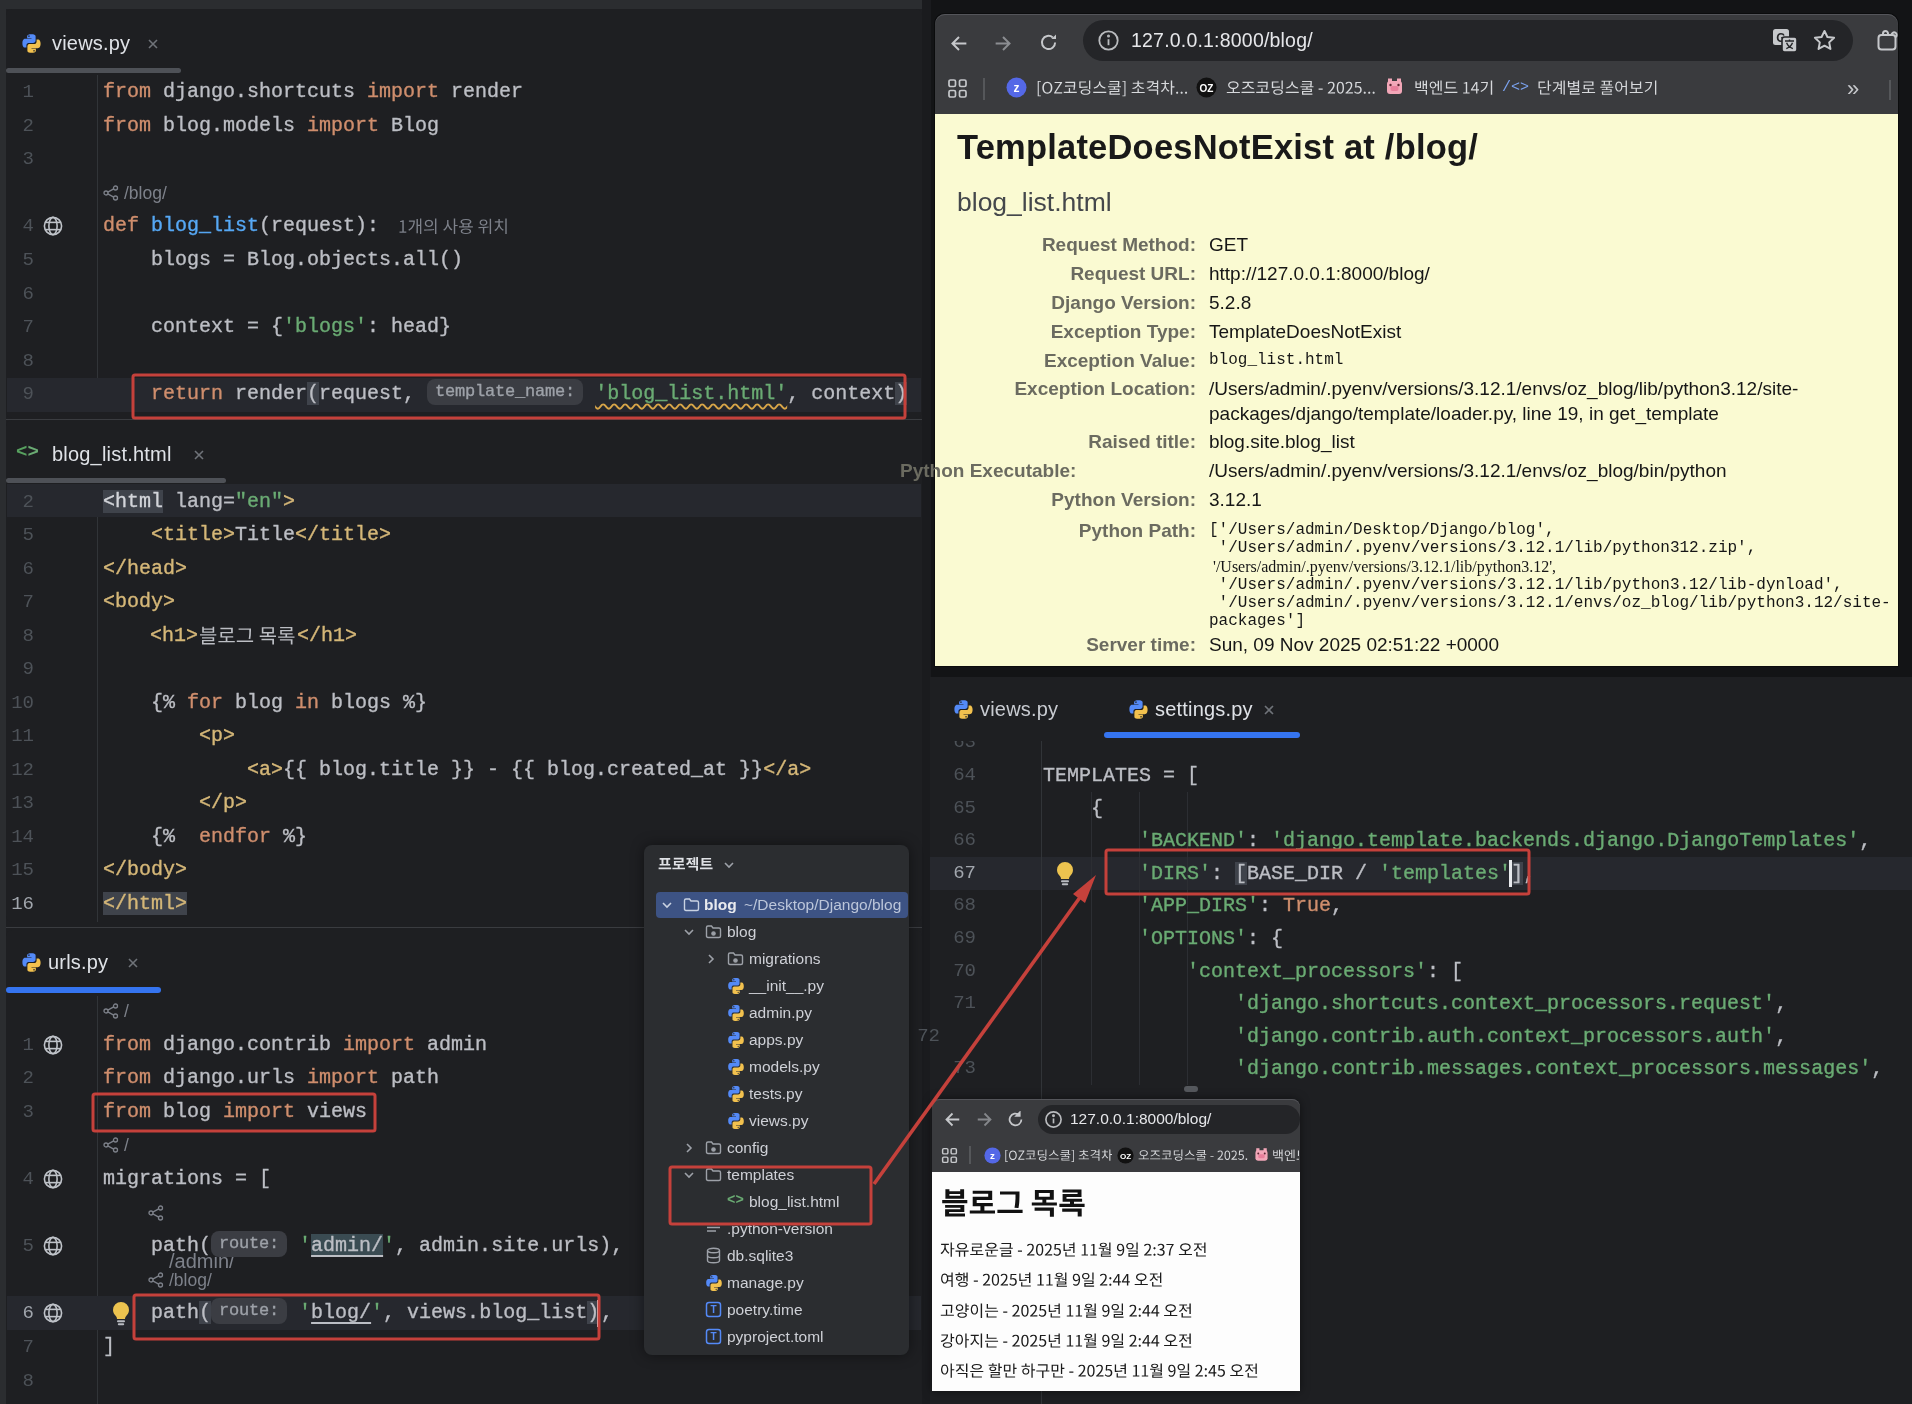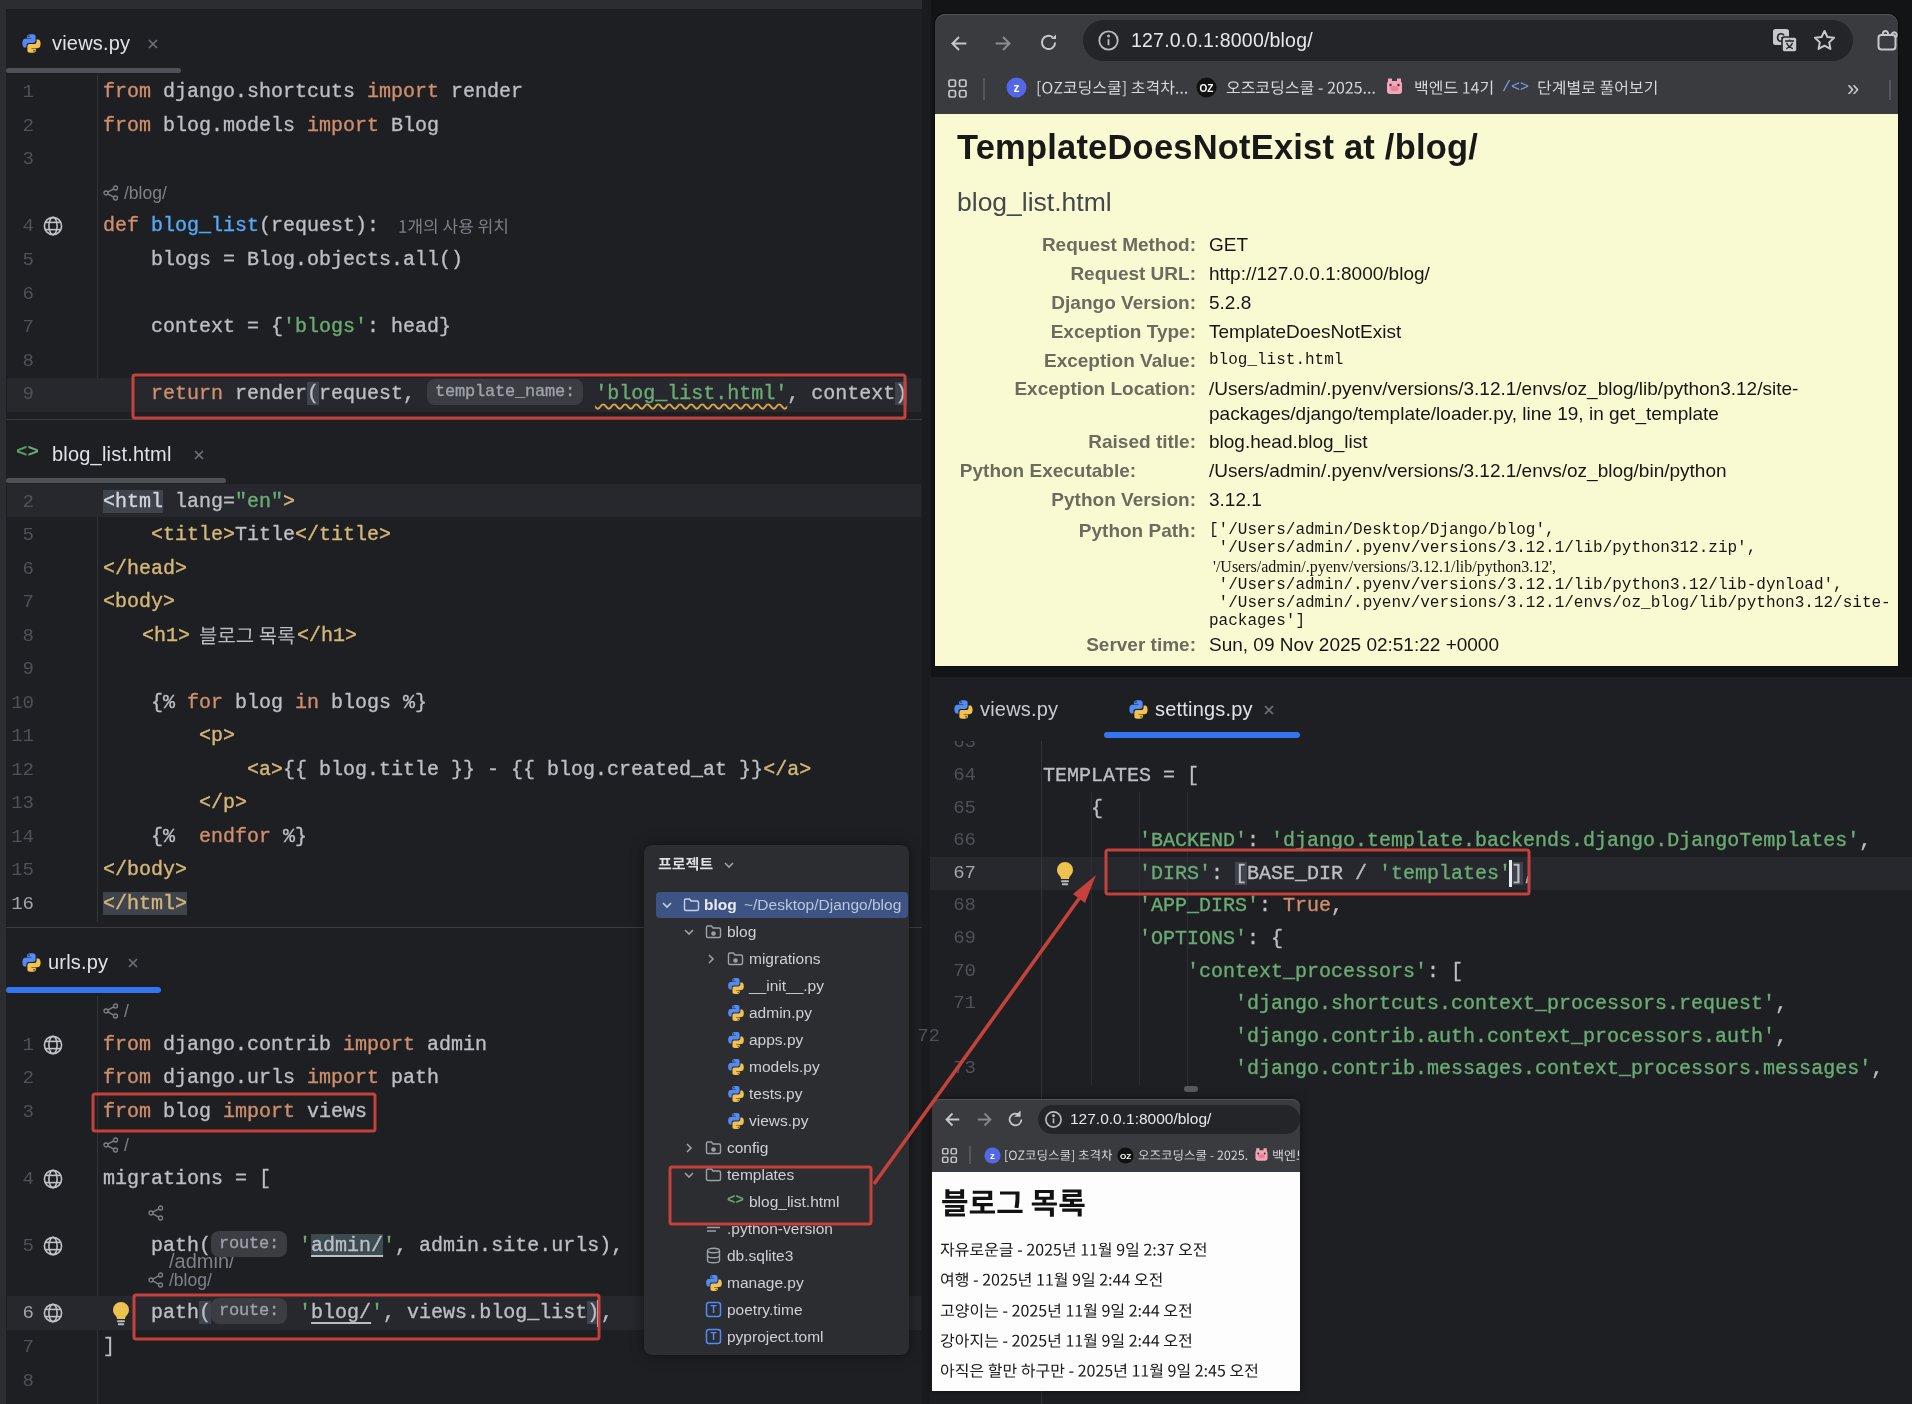--- a/index.html
+++ b/index.html
@@ -81,21 +81,21 @@
 <div class="lnum" style="left:-26px;top:719.0px;width:60px;color:#4d5258">11</div>
 <div class="lnum" style="left:-26px;top:752.5px;width:60px;color:#4d5258">12</div>
 <div class="lnum" style="left:-26px;top:786.0px;width:60px;color:#4d5258">13</div>
 <div class="lnum" style="left:-26px;top:819.5px;width:60px;color:#4d5258">14</div>
 <div class="lnum" style="left:-26px;top:853.0px;width:60px;color:#4d5258">15</div>
 <div class="lnum" style="left:-26px;top:886.5px;width:60px;color:#a1a6ad">16</div>
 <div class="code" style="left:103px;top:484.5px"><span style="background:#3f434b;color:#d3d5da">&lt;html</span><span style="color:#bcbec4"> lang=</span><span style="color:#6aab73">"en"</span><span style="color:#d5b778">&gt;</span></div>
 <div class="code" style="left:103px;top:518.0px"><span style="color:#bcbec4">    </span><span style="color:#d5b778">&lt;title&gt;</span><span style="color:#bcbec4">Title</span><span style="color:#d5b778">&lt;/title&gt;</span></div>
 <div class="code" style="left:103px;top:551.5px"><span style="color:#d5b778">&lt;/head&gt;</span></div>
 <div class="code" style="left:103px;top:585.0px"><span style="color:#d5b778">&lt;body&gt;</span></div>
-<div class="code" style="left:94px;top:618.5px"><span style="color:#bcbec4">    </span><span style="color:#d5b778">&lt;h1&gt;</span></div>
+<div class="code" style="left:102px;top:618.5px"><span style="color:#bcbec4">    </span><span style="color:#d5b778">&lt;h1&gt;</span></div>
 <svg style="position:absolute;left:199.0px;top:621.0px" width="96.5" height="30.0" viewBox="0 -22.0 96.5 30.0">
     <path d="M3.2 -16.2H4.8V-14.5H13.6V-16.2H15.2V-10.2H3.2ZM4.8 -13.3V-11.5H13.6V-13.3ZM1.0 -8.7H17.3V-7.4H1.0ZM3.0 -5.8H15.2V-1.7H4.6V0.5H3.0V-2.9H13.6V-4.5H3.0ZM3.0 0.1H15.8V1.4H3.0Z M19.4 -2.1H35.8V-0.7H19.4ZM26.7 -5.9H28.4V-1.5H26.7ZM21.4 -15.2H33.8V-9.7H23.1V-6.1H21.4V-11.0H32.1V-13.8H21.4ZM21.4 -6.8H34.2V-5.4H21.4Z M39.6 -14.6H51.2V-13.3H39.6ZM37.8 -2.5H54.1V-1.1H37.8ZM50.3 -14.6H52.0V-12.8Q52.0 -11.7 51.9 -10.4Q51.9 -9.1 51.8 -7.5Q51.6 -6.0 51.3 -4.0L49.6 -4.2Q50.0 -6.0 50.1 -7.6Q50.3 -9.1 50.3 -10.4Q50.3 -11.7 50.3 -12.8Z M62.8 -15.8H74.9V-9.6H62.8ZM73.3 -14.5H64.4V-11.0H73.3ZM60.7 -7.4H77.0V-6.0H60.7ZM68.0 -10.0H69.7V-6.9H68.0ZM62.5 -4.2H75.0V1.6H73.3V-2.8H62.5Z M79.1 -6.6H95.5V-5.2H79.1ZM81.1 -16.1H93.4V-11.7H82.8V-9.3H81.2V-12.9H91.7V-14.8H81.1ZM81.2 -9.8H93.7V-8.5H81.2ZM86.4 -9.1H88.1V-5.9H86.4ZM80.9 -3.8H93.5V1.4H91.8V-2.5H80.9Z" fill="#bcbec4"></path>
   </svg>
 <div class="code" style="left:297px;top:618.5px"><span style="color:#d5b778">&lt;/h1&gt;</span></div>
 <div class="code" style="left:103px;top:685.5px"><span style="color:#bcbec4">    {% </span><span style="color:#cf8e6d">for</span><span style="color:#bcbec4"> blog </span><span style="color:#cf8e6d">in</span><span style="color:#bcbec4"> blogs %}</span></div>
 <div class="code" style="left:103px;top:719.0px"><span style="color:#bcbec4">        </span><span style="color:#d5b778">&lt;p&gt;</span></div>
 <div class="code" style="left:103px;top:752.5px"><span style="color:#bcbec4">            </span><span style="color:#d5b778">&lt;a&gt;</span><span style="color:#bcbec4">{{ blog.title }} - {{ blog.created_at }}</span><span style="color:#d5b778">&lt;/a&gt;</span></div>
 <div class="code" style="left:103px;top:786.0px"><span style="color:#bcbec4">        </span><span style="color:#d5b778">&lt;/p&gt;</span></div>
 <div class="code" style="left:103px;top:819.5px"><span style="color:#bcbec4">    {%  </span><span style="color:#cf8e6d">endfor</span><span style="color:#bcbec4"> %}</span></div>
 <div class="code" style="left:103px;top:853.0px"><span style="color:#d5b778">&lt;/body&gt;</span></div>
@@ -269,22 +269,22 @@
 <div style="position:absolute;left:900px;top:292px;width:296px;text-align:right;font-size:19px;font-weight:bold;color:#6b6b60">Django Version:</div>
 <div style="position:absolute;left:1209px;top:292px;font-family:'Liberation Sans',sans-serif;font-size:19px;color:#161616;white-space:pre">5.2.8</div>
 <div style="position:absolute;left:900px;top:321px;width:296px;text-align:right;font-size:19px;font-weight:bold;color:#6b6b60">Exception Type:</div>
 <div style="position:absolute;left:1209px;top:321px;font-family:'Liberation Sans',sans-serif;font-size:19px;color:#161616;white-space:pre">TemplateDoesNotExist</div>
 <div style="position:absolute;left:900px;top:350px;width:296px;text-align:right;font-size:19px;font-weight:bold;color:#6b6b60">Exception Value:</div>
 <div style="position:absolute;left:1209px;top:351px;font-family:'Liberation Mono',monospace;font-size:16px;color:#161616;white-space:pre">blog_list.html</div>
 <div style="position:absolute;left:900px;top:378px;width:296px;text-align:right;font-size:19px;font-weight:bold;color:#6b6b60">Exception Location:</div>
 <div style="position:absolute;left:1209px;top:378px;font-family:'Liberation Sans',sans-serif;font-size:19px;color:#161616;white-space:pre">/Users/admin/.pyenv/versions/3.12.1/envs/oz_blog/lib/python3.12/site-</div>
 <div style="position:absolute;left:1209px;top:403px;font-size:19px;color:#161616">packages/django/template/loader.py, line 19, in get_template</div>
 <div style="position:absolute;left:900px;top:431px;width:296px;text-align:right;font-size:19px;font-weight:bold;color:#6b6b60">Raised title:</div>
-<div style="position:absolute;left:1209px;top:431px;font-family:'Liberation Sans',sans-serif;font-size:19px;color:#161616;white-space:pre">blog.head.blog_list</div>
-<div style="position:absolute;left:900px;top:460px;width:296px;text-align:center;font-size:19px;font-weight:bold;color:#6b6b60">Python Executable:</div>
+<div style="position:absolute;left:1209px;top:431px;font-family:'Liberation Sans',sans-serif;font-size:19px;color:#161616;white-space:pre">blog.site.blog_list</div>
+<div style="position:absolute;left:900px;top:460px;width:296px;text-align:left;font-size:19px;font-weight:bold;color:#6b6b60">Python Executable:</div>
 <div style="position:absolute;left:1209px;top:460px;font-family:'Liberation Sans',sans-serif;font-size:19px;color:#161616;white-space:pre">/Users/admin/.pyenv/versions/3.12.1/envs/oz_blog/bin/python</div>
 <div style="position:absolute;left:900px;top:489px;width:296px;text-align:right;font-size:19px;font-weight:bold;color:#6b6b60">Python Version:</div>
 <div style="position:absolute;left:1209px;top:489px;font-family:'Liberation Sans',sans-serif;font-size:19px;color:#161616;white-space:pre">3.12.1</div>
 <div style="position:absolute;left:900px;top:520px;width:296px;text-align:right;font-size:19px;font-weight:bold;color:#6b6b60">Python Path:</div>
 <div style="position:absolute;left:1209px;top:521px;font-family:'Liberation Mono',monospace;font-size:16px;color:#161616;white-space:pre">['/Users/admin/Desktop/Django/blog',</div>
 <div style="position:absolute;left:1209px;top:539px;font-family:'Liberation Mono',monospace;font-size:16px;color:#161616;white-space:pre"> '/Users/admin/.pyenv/versions/3.12.1/lib/python312.zip',</div>
 <div style="position:absolute;left:1209px;top:558px;font-family:Liberation Serif, serif;font-size:16px;color:#161616;white-space:pre"> '/Users/admin/.pyenv/versions/3.12.1/lib/python3.12',</div>
 <div style="position:absolute;left:1209px;top:576px;font-family:'Liberation Mono',monospace;font-size:16px;color:#161616;white-space:pre"> '/Users/admin/.pyenv/versions/3.12.1/lib/python3.12/lib-dynload',</div>
 <div style="position:absolute;left:1209px;top:594px;font-family:'Liberation Mono',monospace;font-size:16px;color:#161616;white-space:pre"> '/Users/admin/.pyenv/versions/3.12.1/envs/oz_blog/lib/python3.12/site-</div>
 <div style="position:absolute;left:1209px;top:612px;font-family:'Liberation Mono',monospace;font-size:16px;color:#161616;white-space:pre">packages']</div>

